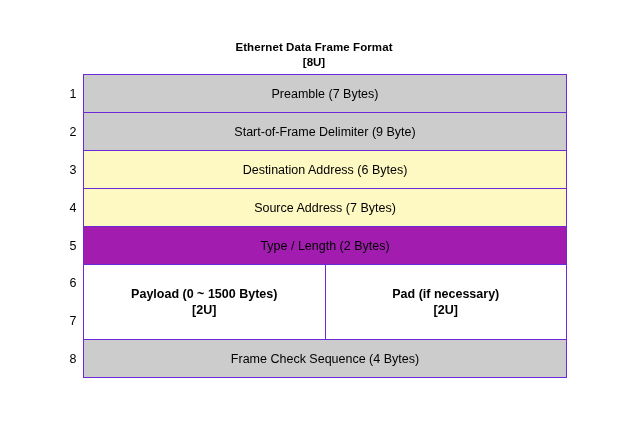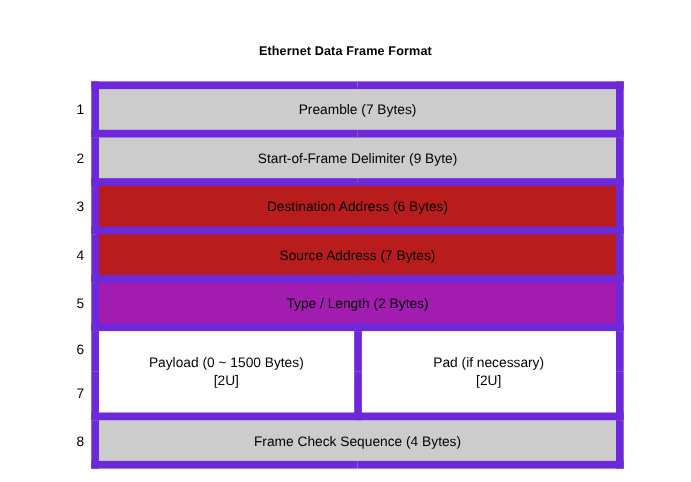--- a/index.html
+++ b/index.html
@@ -48,44 +48,44 @@
   
   .frame-table {
     position: absolute;
     left: 61px;
     top: 74px;
     width: 506px;
     border-collapse: collapse;
     table-layout: fixed;
   }
   .frame-table td {
-    border: 7px solid #6d28d9;
+    border: 1px solid #6d28d9;
     padding: 0;
     text-align: center;
     vertical-align: middle;
     font-size: 12.5px;
   }
 
   
   .rownum {
     width: 20px;
     border: none !important;
     font-size: 11.5px;
     text-align: left;
     padding-left: 2px !important;
     color: #000;
   }
 
   .cell {
     height: 37px;
   }
   .gray   { background: #cccccc; }
-  .blue   { background: #b91c1c; }
+  .blue   { background: #fef9c3; }
   .yellow { background: #a21caf; }
-  .white  { background: #ffffff; }
+  .white  { background: #ffffff; font-weight: bold; }
 
   .cell-label {
     display: block;
     line-height: 16px;
   }
   .cell-sub {
     display: block;
     line-height: 17px;
   }
 
@@ -93,20 +93,21 @@
     height: 74px;
   }
 </style>
 </head>
 <body>
 
 <div id="diagram-wrap">
 
   <div class="title-block">
     <span class="title-main">Ethernet Data Frame Format</span>
+    <span class="title-sub">[8U]</span>
   </div>
 
   <table class="frame-table">
     <tbody>
         <tr>
       <td class="rownum">1</td>
       <td class="cell gray" colspan="2">
         <span class="cell-label">Preamble (7 Bytes)</span>
       </td>
     </tr>

